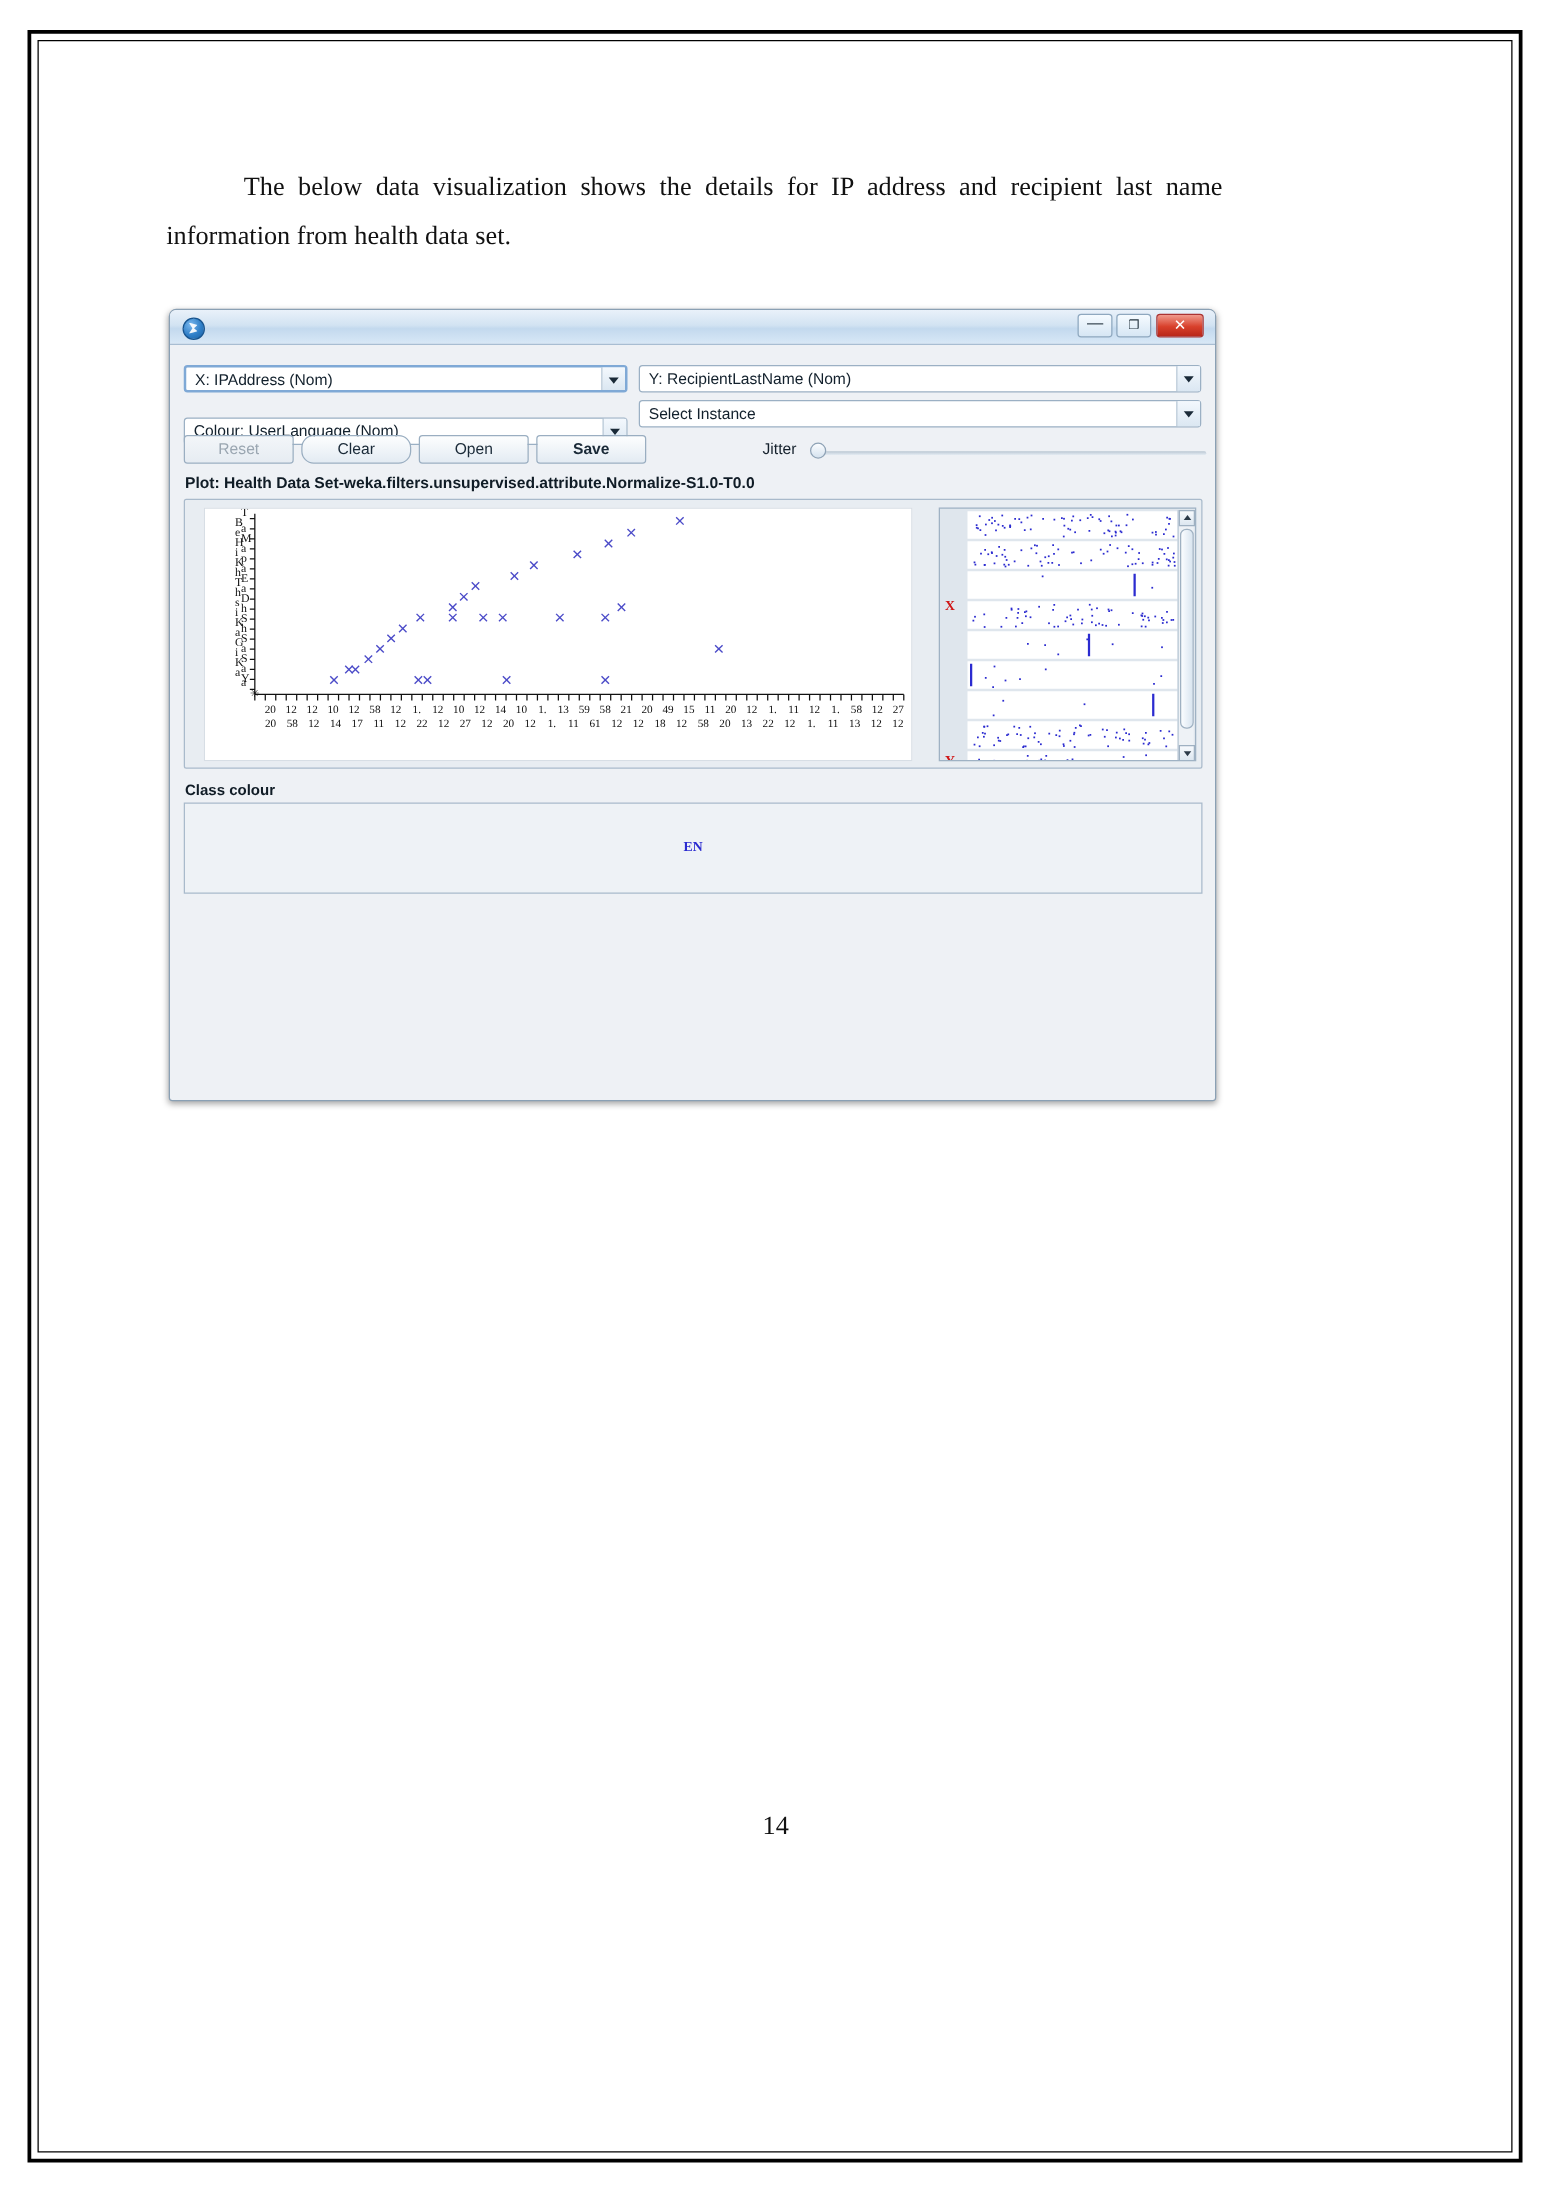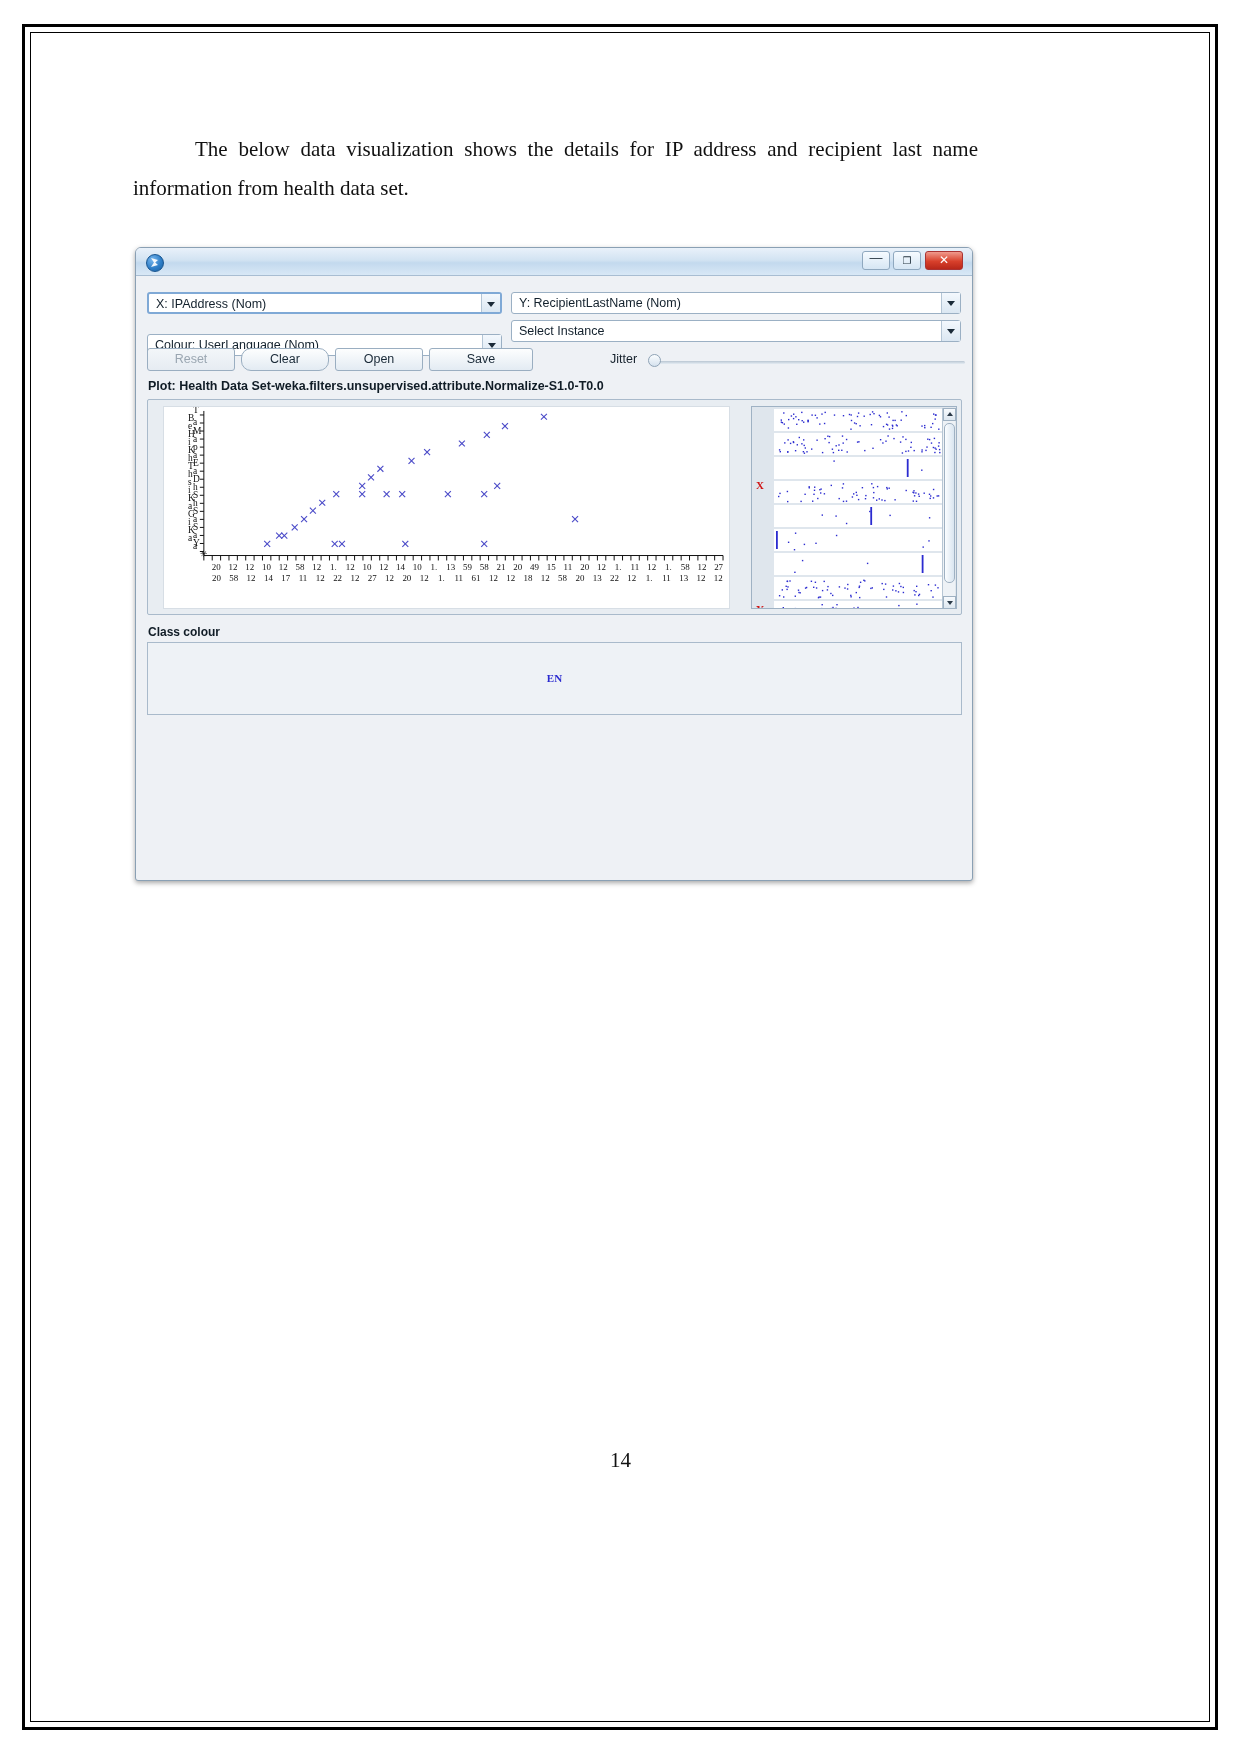--- a/index.html
+++ b/index.html
@@ -121,21 +121,21 @@
     border:1px solid #9aaec1;border-radius:3px;
     background:linear-gradient(to bottom,#fdfefe,#e3ebf3);
     font-size:12.5px;color:#1a2a38;
     text-align:center;line-height:21px;
     box-sizing:border-box;
   }
   .wbtn.disabled{color:#9aa6b1;background:linear-gradient(to bottom,#f3f6f9,#e6ecf2);}
   #btn-reset{left:11px;width:88px;}
   #btn-clear{left:105px;width:88px;border-radius:10px;}
   #btn-open{left:199px;width:88px;}
-  #btn-save{left:293px;width:104px;}
+  #btn-save{left:293px;width:88px;font-weight:bold;}
 
   #jitter-label{
     position:absolute;left:474px;top:104px;font-size:12.5px;color:#15212c;
   }
   #jitter-slider{
     position:absolute;left:516px;top:113px;width:313px;height:3px;
     background:linear-gradient(to bottom,#b9c6d2,#e4ecf3);
     border-radius:2px;
   }
   #jitter-knob{

